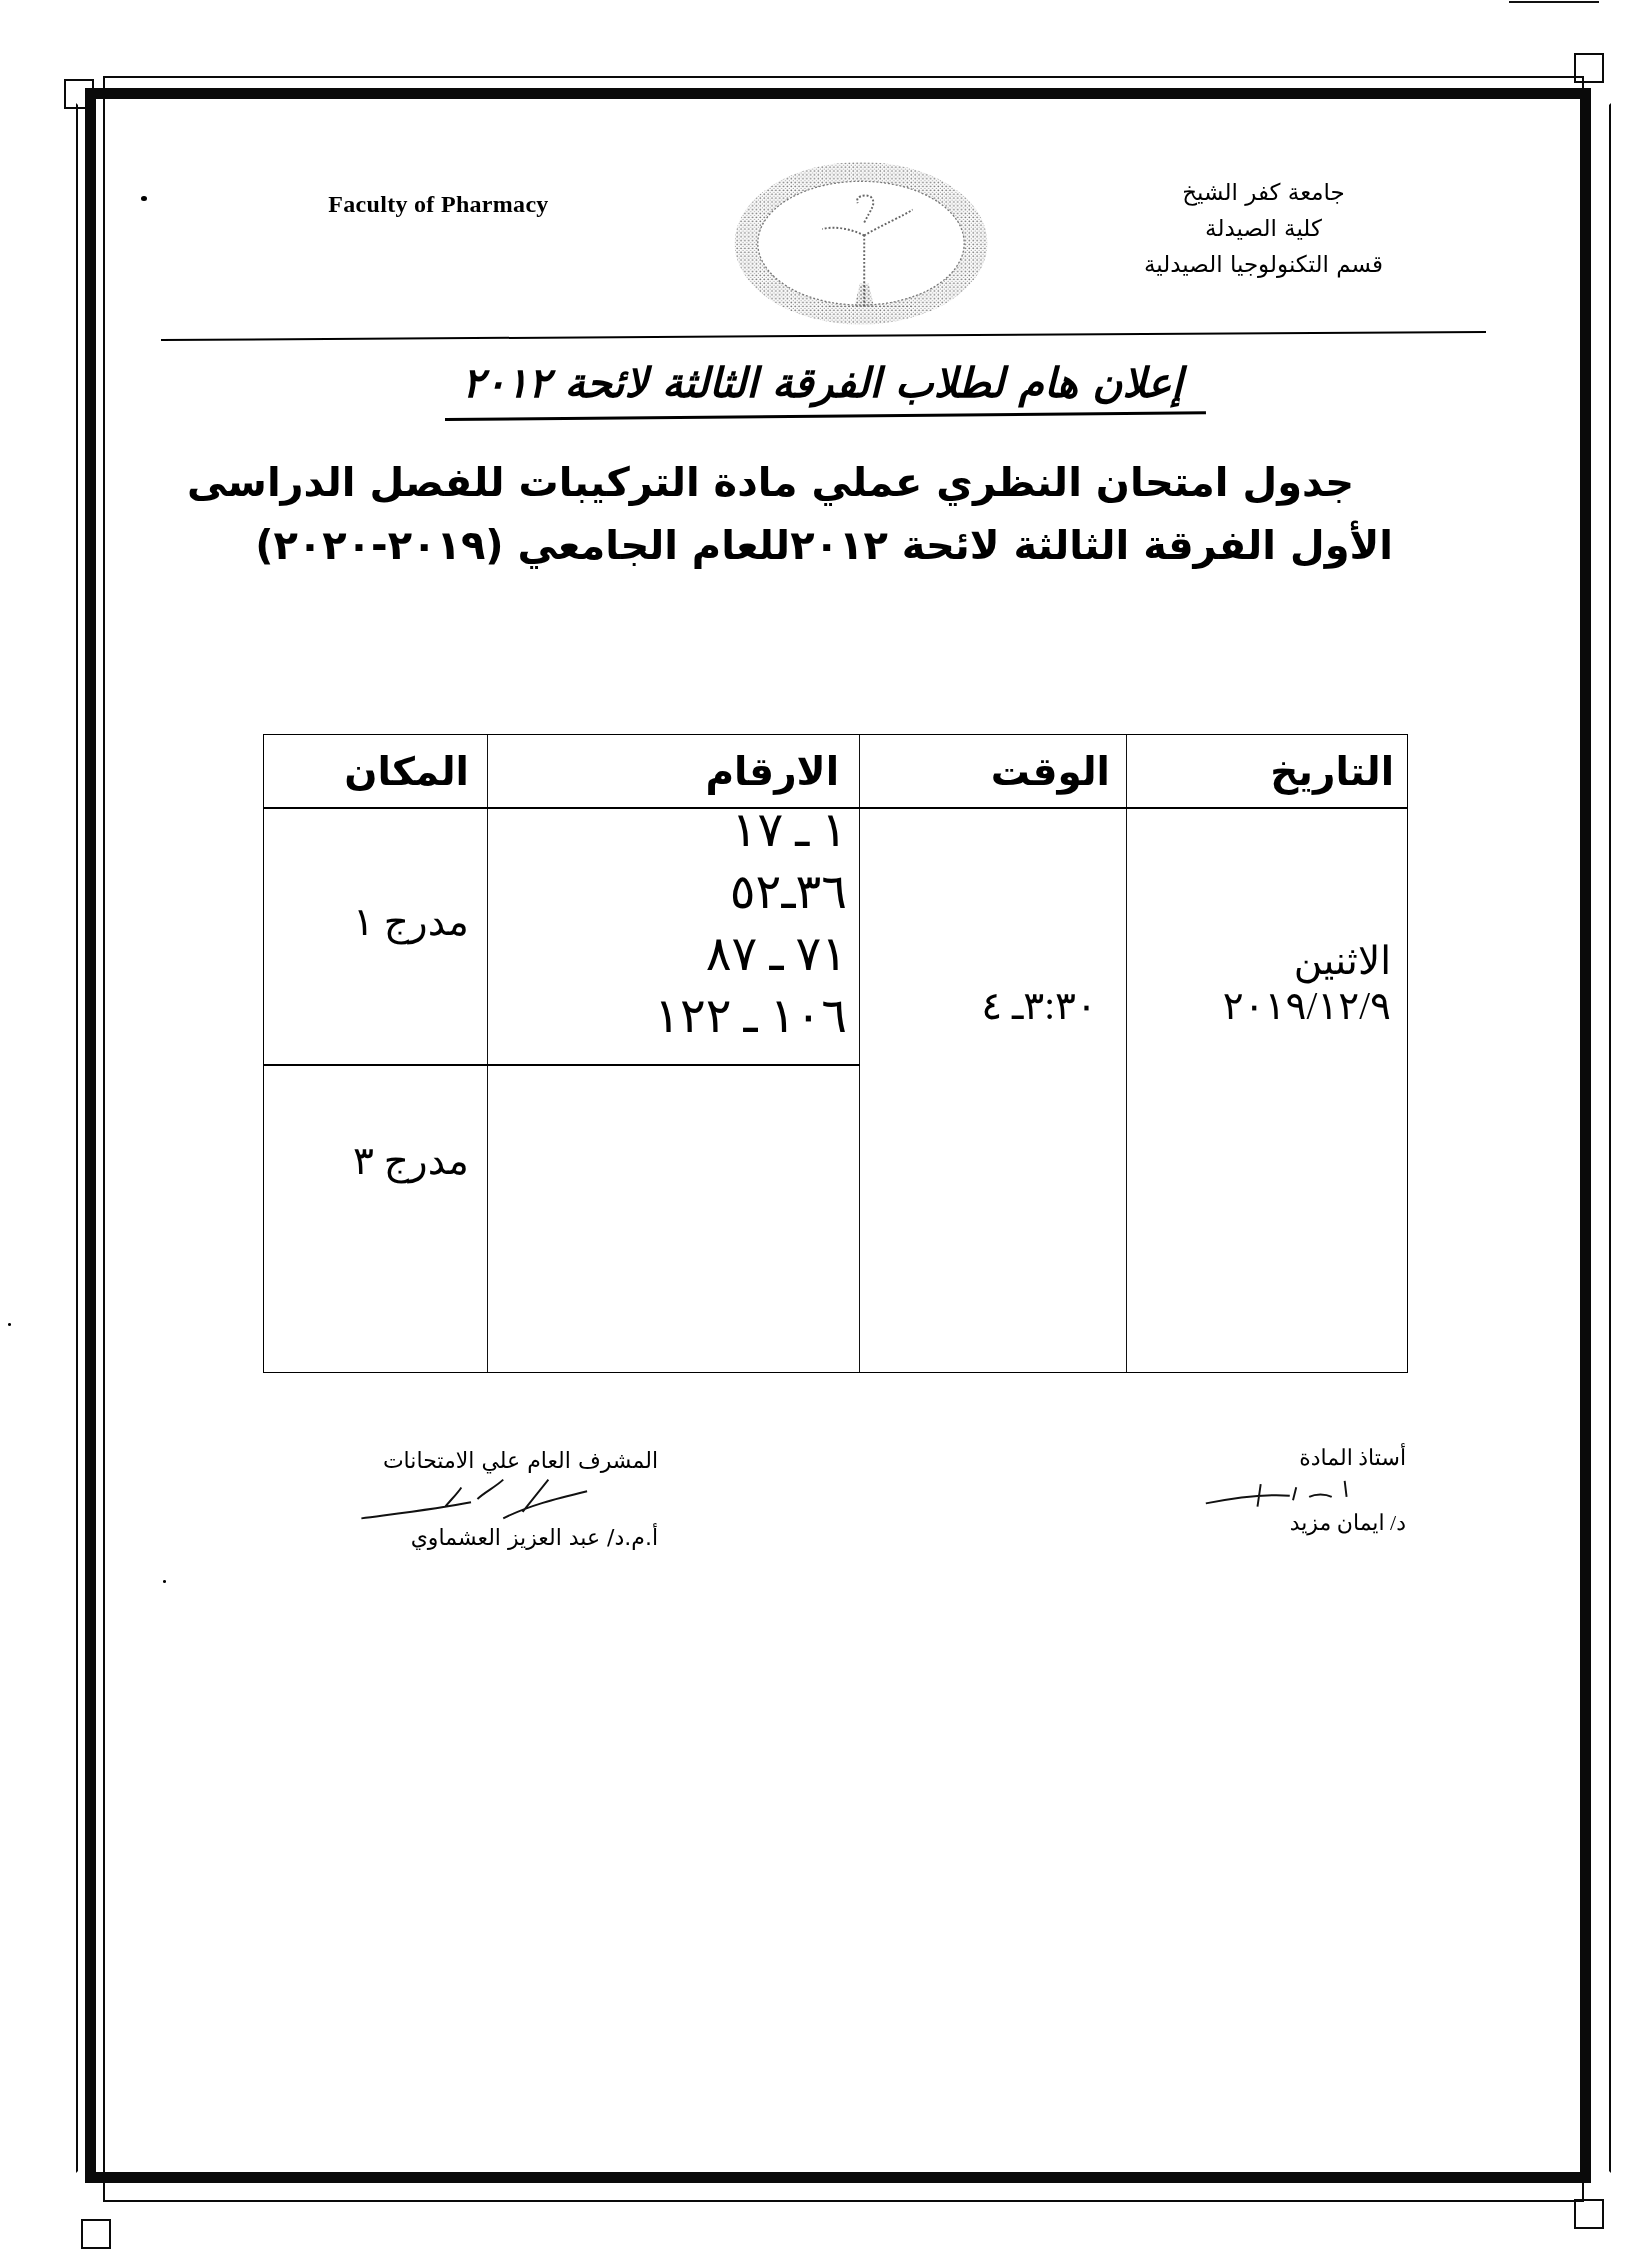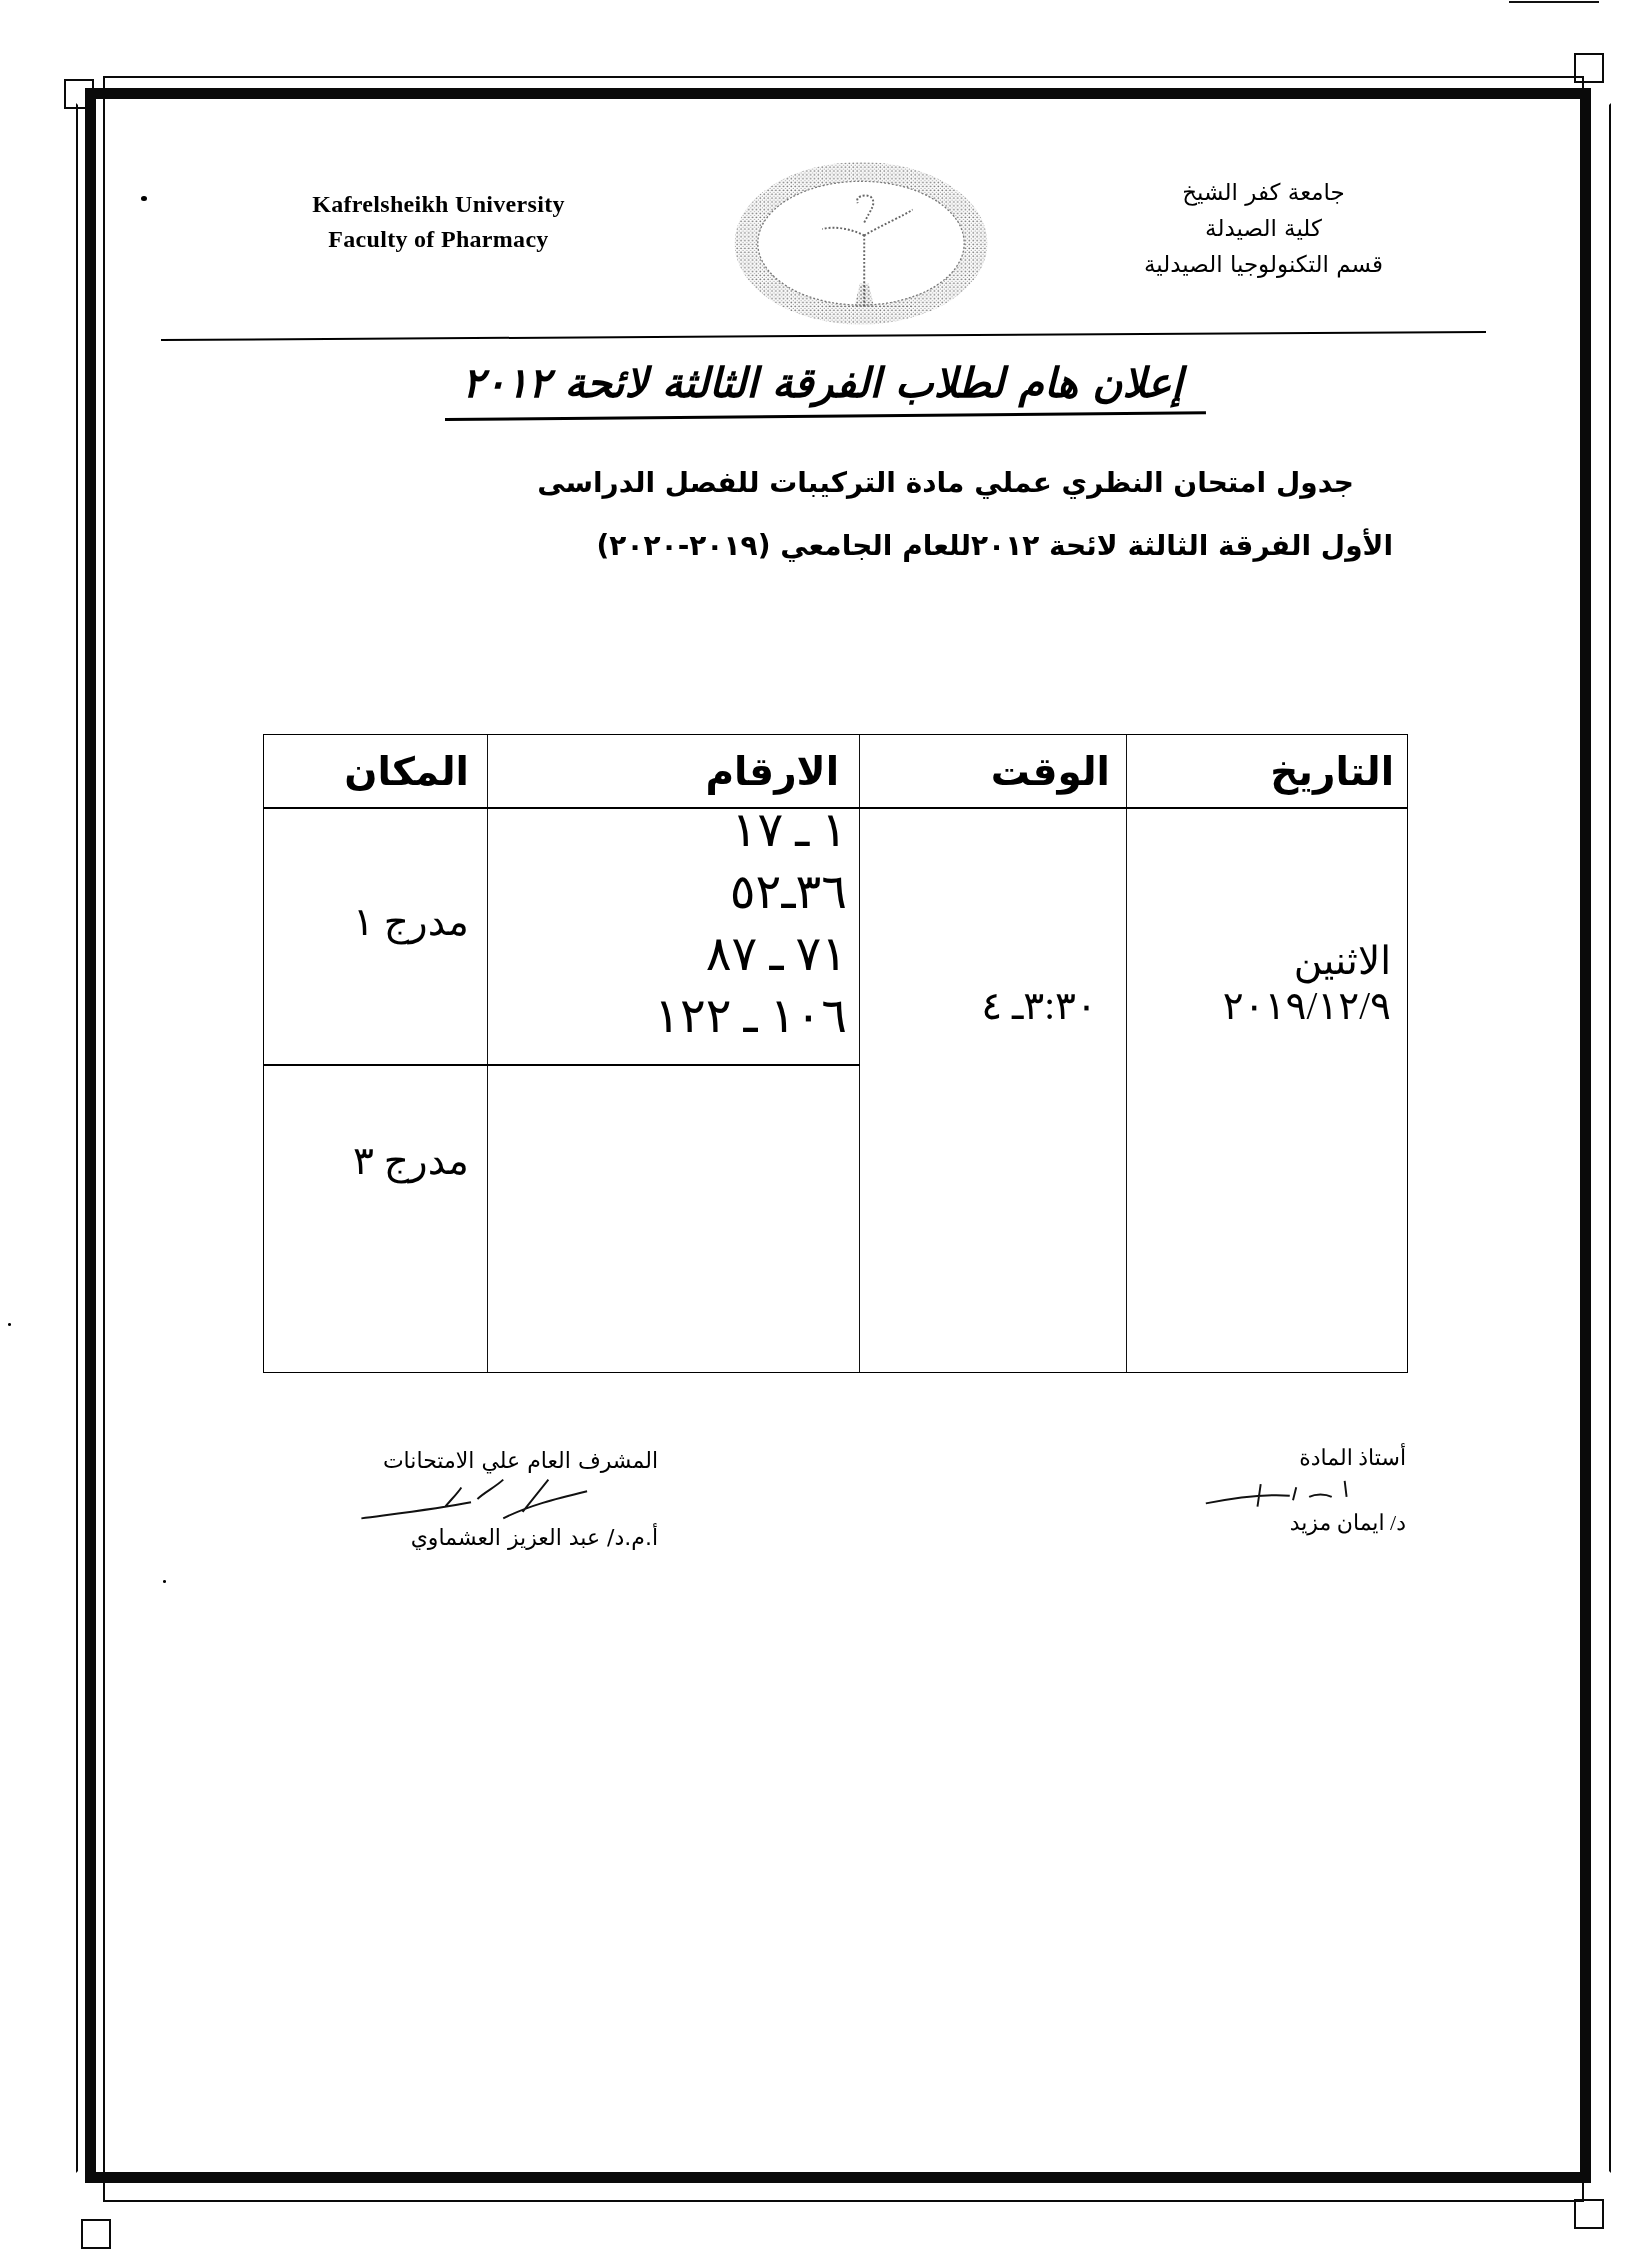--- a/index.html
+++ b/index.html
@@ -116,21 +116,21 @@
     transform-origin: left center;
   }
   .subtitle {
     position: absolute;
     left: 245px; top: 451px;
     width: 1161px;
     direction: rtl;
     text-align: center;
     font-family: "DejaVu Sans", sans-serif;
     font-weight: bold;
-    font-size: 28px;
+    font-size: 40px;
     line-height: 63px;
   }
   .subtitle .line { display: block; white-space: nowrap; }
   .subtitle .line1 { padding-right: 52px; text-align: right; }
   .subtitle .line2 { text-align: right; padding-right: 13px; }
 
   
   .schedule {
     position: absolute;
     left: 263px; top: 734px;
@@ -212,21 +212,20 @@
 
 <div class="frame-thick"></div>
 <div class="frame-thin"></div>
 <div class="frame-thin-2"></div>
 <div class="corner-knot" style="left:64px;top:79px;"></div>
 <div class="corner-knot" style="left:1574px;top:53px;"></div>
 <div class="corner-knot" style="left:81px;top:2219px;"></div>
 <div class="corner-knot" style="left:1574px;top:2199px;"></div>
 
 <div class="hdr-en">
-  <div>Kafrelsheikh University</div>
   <div>Faculty of Pharmacy</div>
 </div>
 
 <div class="logo">
   <svg width="258" height="171" viewBox="0 0 400 265">
     <defs>
       <pattern id="dots" width="6" height="6" patternUnits="userSpaceOnUse">
         <circle cx="2" cy="2" r="1.4" fill="#444"></circle>
         <circle cx="5" cy="5" r="1" fill="#666"></circle>
       </pattern>

